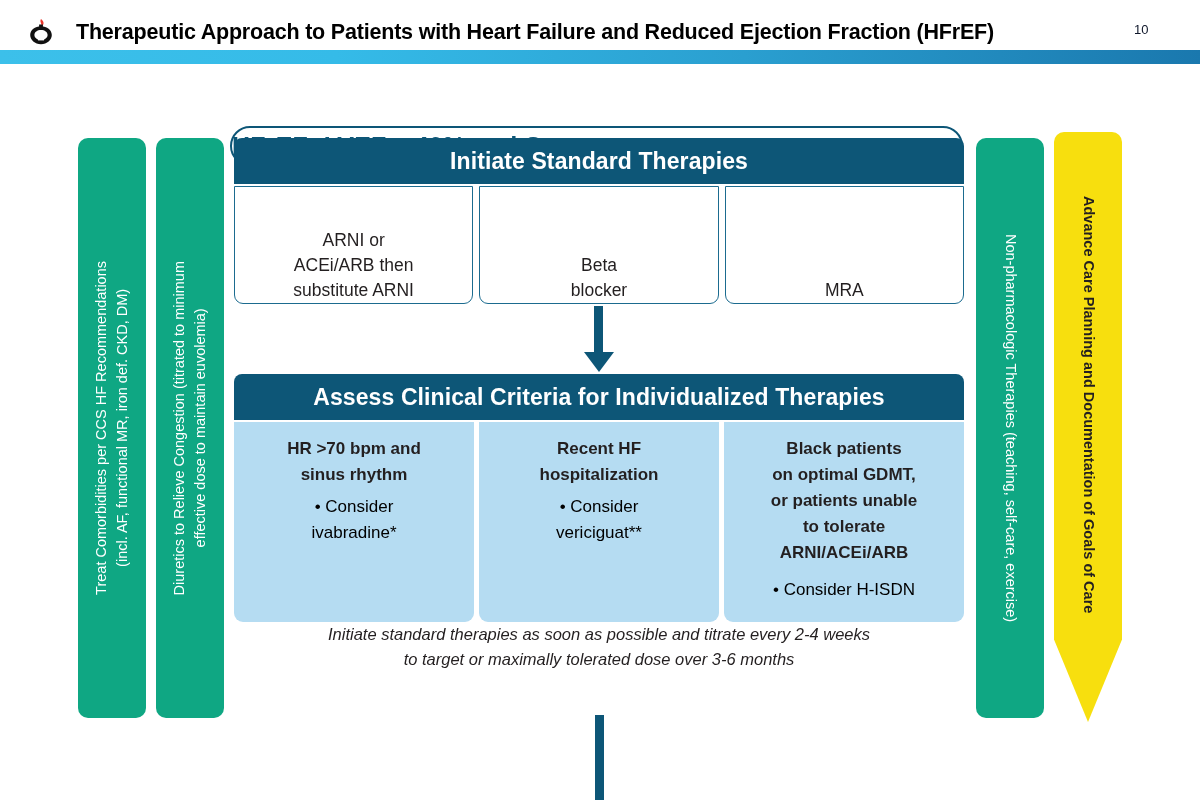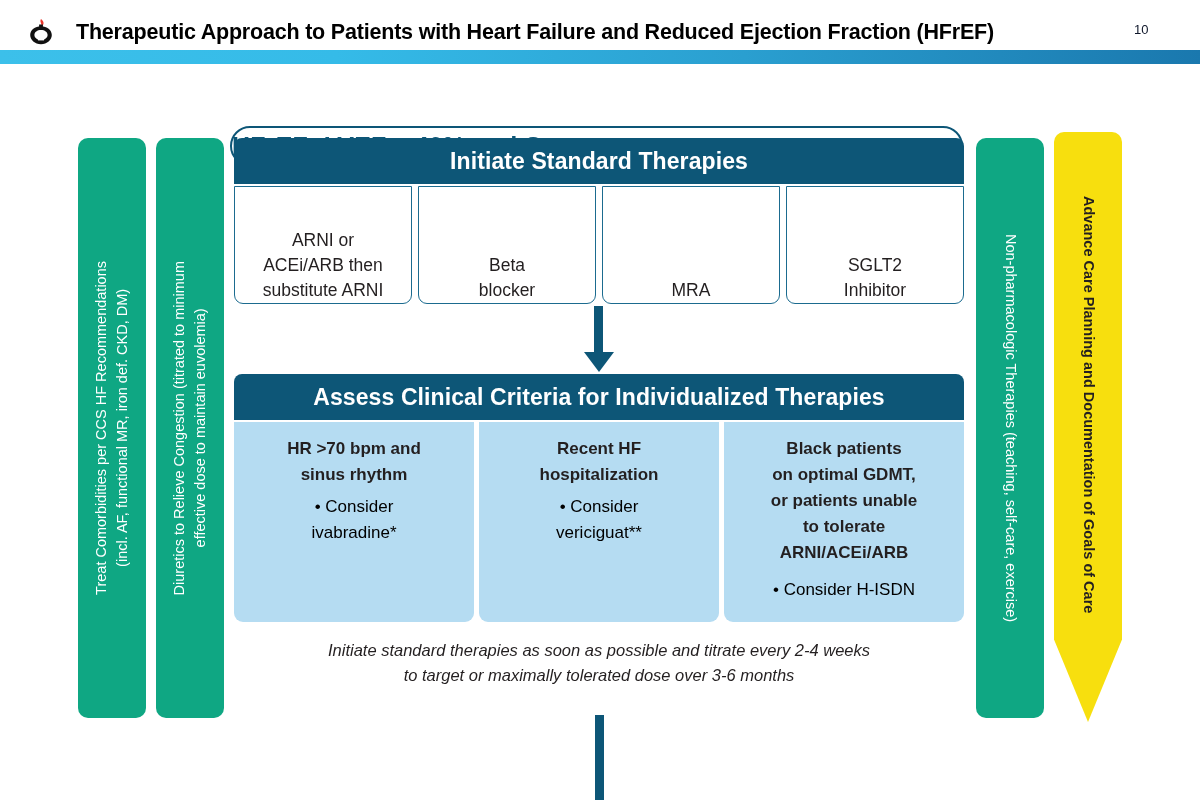--- a/index.html
+++ b/index.html
@@ -225,21 +225,20 @@
     font-size: 17px;
     font-weight: normal;
     color: #000000;
     line-height: 26px;
     white-space: pre-line;
   }
   .criteria-card.tight .criteria-bullets { margin-top: 11px; }
 
   
   #flow-footnote {
-    margin-top: 16px;
     text-align: center;
     font-size: 16.5px;
     font-style: italic;
     color: #231f20;
     line-height: 25px;
     white-space: pre-line;
   }
 
   
   #bottom-stem {
@@ -303,24 +302,20 @@
 ACEi/ARB then
 substitute ARNI</span>
     </div>
     <div class="therapy-card">
       <span class="therapy-card-label">Beta
 blocker</span>
     </div>
     <div class="therapy-card">
       <span class="therapy-card-label">MRA</span>
     </div>
-    <div class="therapy-card">
-      <span class="therapy-card-label">SGLT2
-Inhibitor</span>
-    </div>
   </div>
 
   <div id="flow-arrow-wrap">
     <div id="flow-arrow-shaft"></div>
     <div id="flow-arrow-head"></div>
   </div>
 
   <div class="section-header">Assess Clinical Criteria for Individualized Therapies</div>
 
   <div id="criteria-row">

